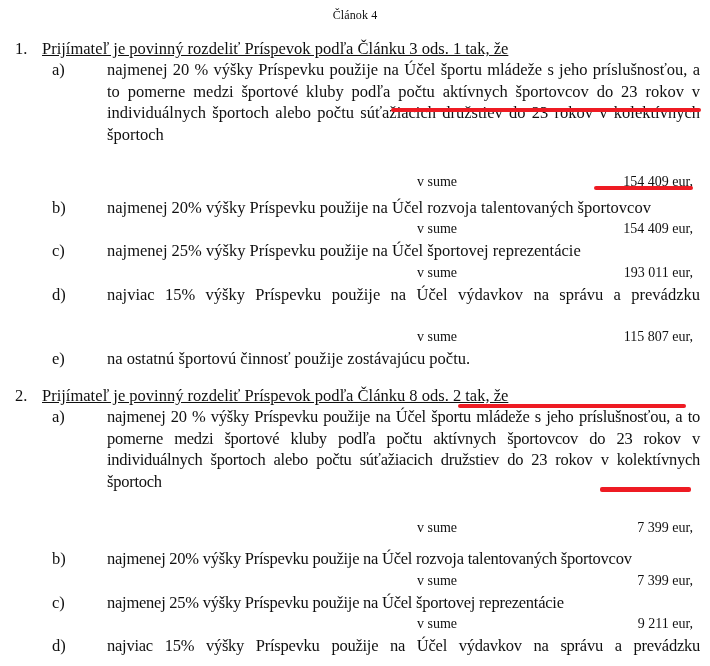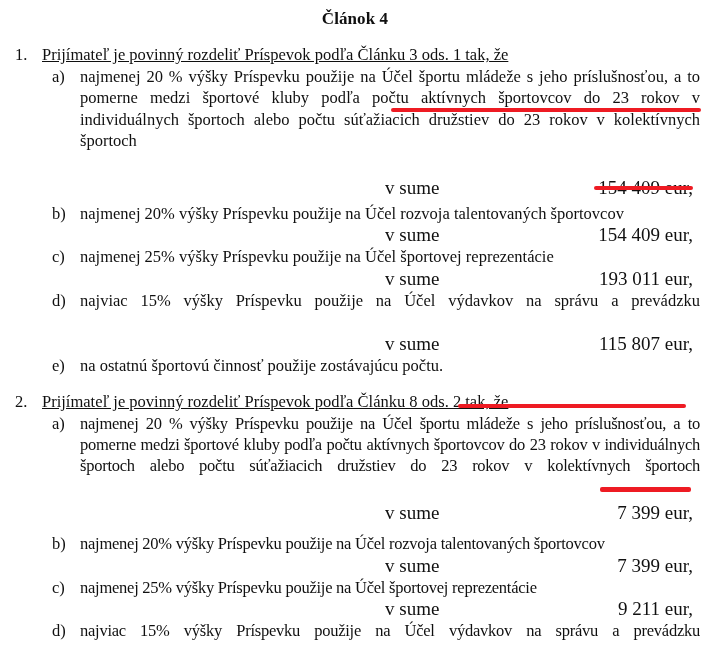--- a/index.html
+++ b/index.html
@@ -22,22 +22,22 @@
     background: #ffffff;
   }
 
   
   .title-block {
     text-align: center;
     padding-top: 8px;
     line-height: 1.25;
   }
   .title-line {
-    font-weight: bold;
-    font-size: 17px;
+    font-weight: normal;
+    font-size: 12px;
     letter-spacing: 0.1px;
   }
 
   
   .section {
     margin-top: 0;
   }
   .num-item {
     position: relative;
     padding-left: 42px;
@@ -68,20 +68,21 @@
   }
   .letter-marker {
     position: absolute;
     left: 52px;
     top: 0;
     width: 26px;
     text-align: left;
   }
   .letter-body {
     display: block;
+    margin-left: 27px;
   }
   .letter-body.justified {
     text-align: justify;
   }
   .letter-body.justified::after {
     content: "";
     display: inline-block;
     width: 100%;
   }
   .letter-body.nojust {
@@ -90,22 +91,23 @@
 
   
   .cond {
     letter-spacing: -0.25px;
   }
 
   
   .sum-row {
     position: relative;
     height: 22px;
-    font-size: 19px;
+    font-size: 14px;
     line-height: 22px;
+    margin-left: 32px;
   }
   .sum-label {
     position: absolute;
     left: 385px;
     top: 0;
   }
   .sum-value {
     position: absolute;
     right: 17px;
     top: 0;

